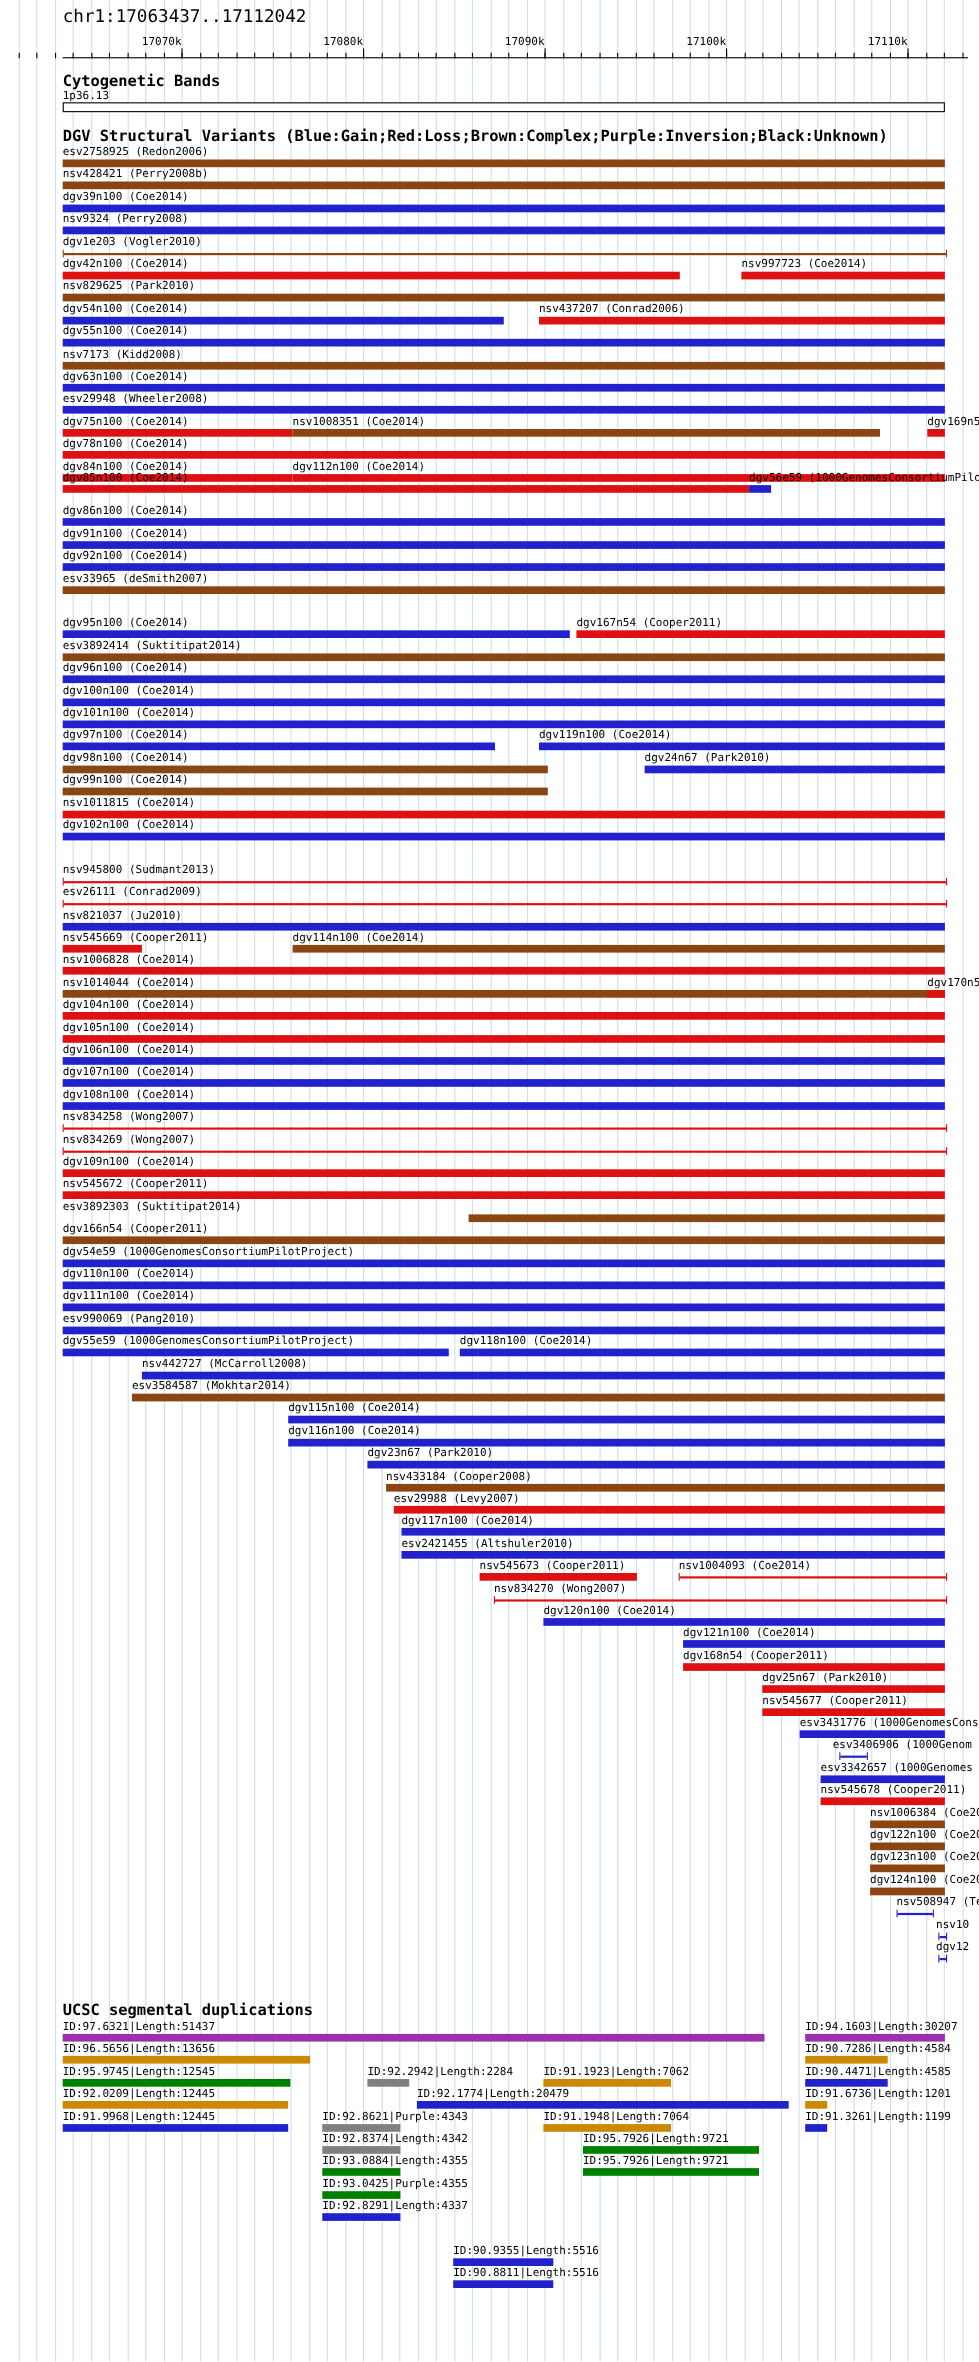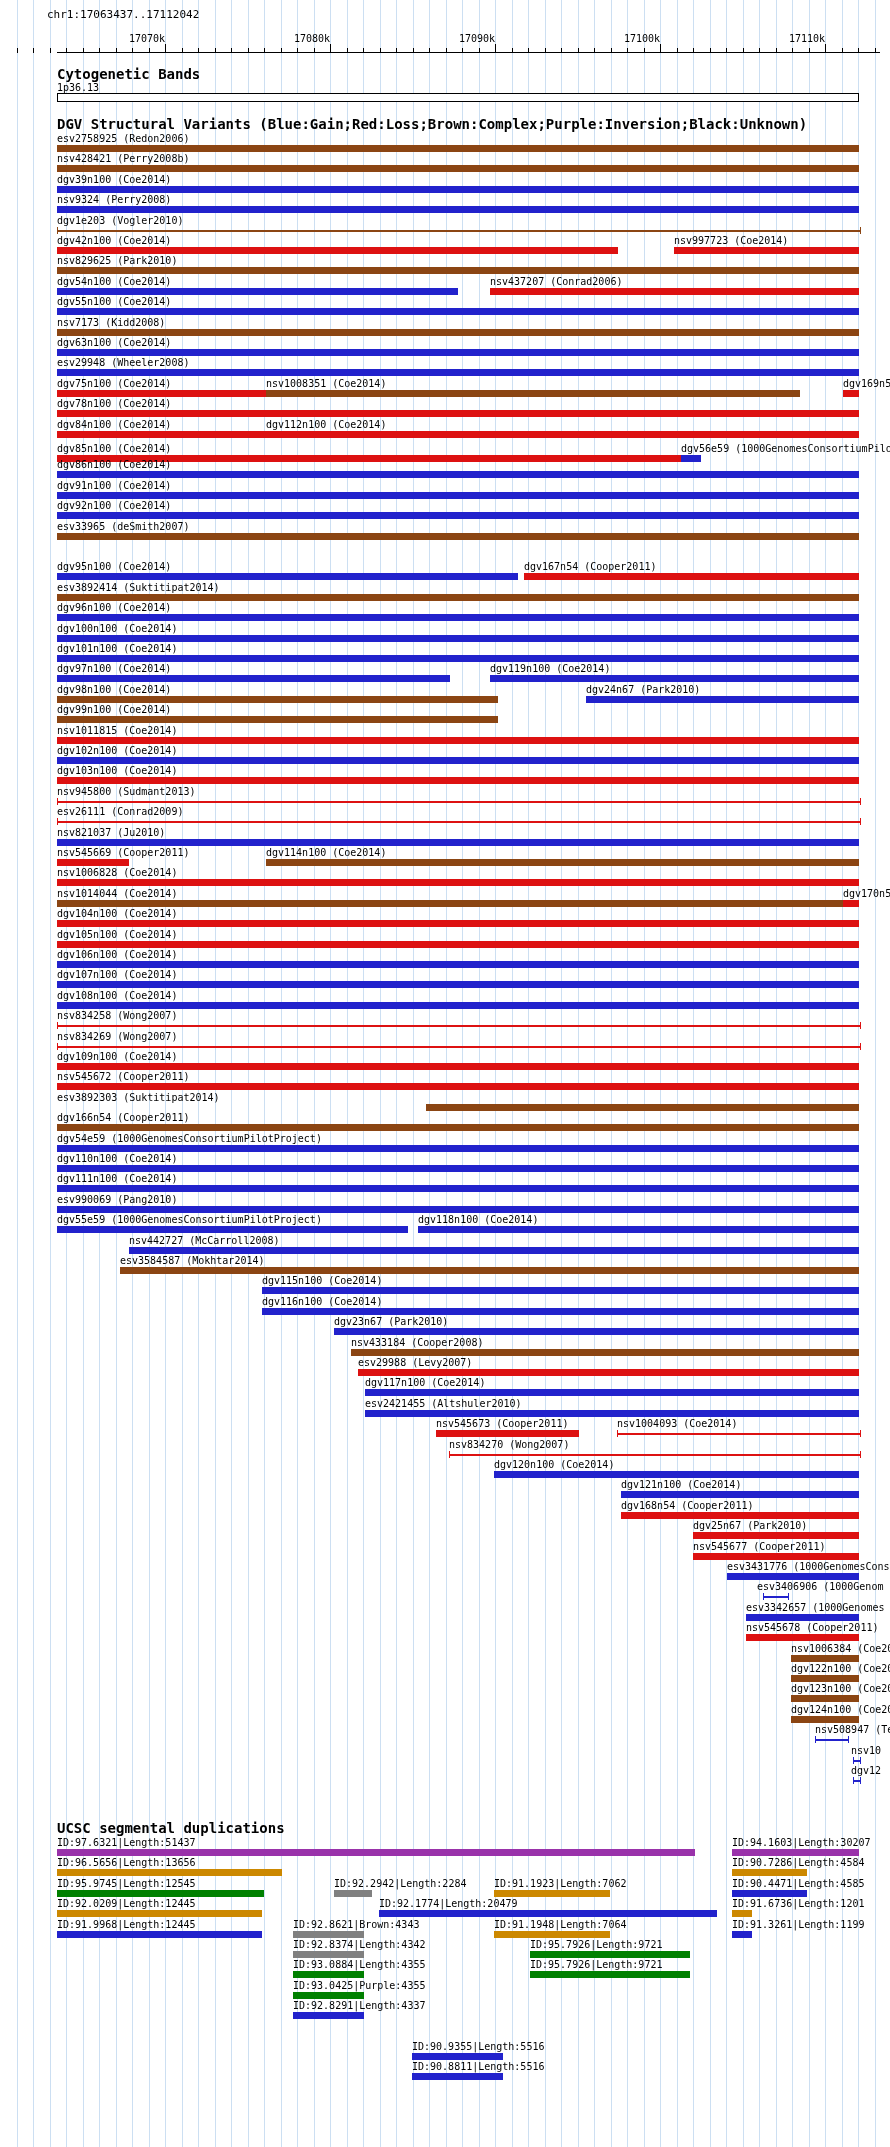--- a/index.html
+++ b/index.html
@@ -2,21 +2,21 @@
 <html><head>
 <meta charset="utf-8">
 <style>
   html,body{margin:0;padding:0;background:#fff;}
   .page{
     position:relative;width:890px;height:2147px;background:#ffffff;overflow:hidden;
     font-family:"DejaVu Sans Mono","Liberation Mono",monospace;color:#000;
   }
   .grid-layer{position:absolute;inset:0;}
   .gridline{position:absolute;top:0;bottom:0;width:1px;background:#ccdff2;}
-  .region-label{position:absolute;left:47px;top:9px;font-size:11px;line-height:11px;white-space:nowrap;}
+  .region-label{position:absolute;left:57px;top:9px;font-size:16px;line-height:11px;white-space:nowrap;}
   .ruler-line{position:absolute;left:57px;top:52px;width:823px;height:1px;background:#000;}
   .rtick{position:absolute;width:1px;background:#000;}
   .rtick.minor{top:48px;height:5px;}
   .rtick.major{top:44px;height:9px;}
   .tick-label{position:absolute;top:33px;font-size:10px;line-height:11px;transform:translateX(-100%);white-space:nowrap;}
   .track-title{position:absolute;left:57px;font-size:14px;line-height:12px;font-weight:bold;white-space:nowrap;}
   .cyto-title{top:68px;}
   .cyto-band-label{position:absolute;left:57px;top:82px;font-size:10px;line-height:11px;}
   .band-box{position:absolute;left:57px;top:93px;width:800px;height:7px;background:#fff;border:1px solid #000;}
   .dgv-title{top:118px;}
@@ -233,21 +233,21 @@
       <div class="trow" style="top: 265px;">
         <div class="ilabel" style="left: 57px;">dgv78n100 (Coe2014)</div>
         <div class="ibar" style="left: 57px; width: 802px; background: rgb(221, 17, 17);"></div>
       </div>
       <div class="trow" style="top: 286px;">
         <div class="ilabel" style="left: 57px;">dgv84n100 (Coe2014)</div>
         <div class="ibar" style="left: 57px; width: 209px; background: rgb(221, 17, 17);"></div>
         <div class="ilabel" style="left: 266px;">dgv112n100 (Coe2014)</div>
         <div class="ibar" style="left: 266px; width: 593px; background: rgb(221, 17, 17);"></div>
       </div>
-      <div class="trow" style="top: 310px;">
+      <div class="trow" style="top: 296px;">
         <div class="ilabel" style="left: 57px;">dgv85n100 (Coe2014)</div>
         <div class="ibar" style="left: 57px; width: 624px; background: rgb(221, 17, 17);"></div>
         <div class="ilabel" style="left: 681px;">dgv56e59 (1000GenomesConsortiumPilotProject)</div>
         <div class="ibar" style="left: 681px; width: 20px; background: rgb(34, 34, 204);"></div>
       </div>
       <div class="trow" style="top: 326px;">
         <div class="ilabel" style="left: 57px;">dgv86n100 (Coe2014)</div>
         <div class="ibar" style="left: 57px; width: 802px; background: rgb(34, 34, 204);"></div>
       </div>
       <div class="trow" style="top: 347px;">
@@ -300,24 +300,20 @@
         <div class="ilabel" style="left: 57px;">dgv99n100 (Coe2014)</div>
         <div class="ibar" style="left: 57px; width: 441px; background: rgb(139, 69, 19);"></div>
       </div>
       <div class="trow" style="top: 592px;">
         <div class="ilabel" style="left: 57px;">nsv1011815 (Coe2014)</div>
         <div class="ibar" style="left: 57px; width: 802px; background: rgb(221, 17, 17);"></div>
       </div>
       <div class="trow" style="top: 612px;">
         <div class="ilabel" style="left: 57px;">dgv102n100 (Coe2014)</div>
         <div class="ibar" style="left: 57px; width: 802px; background: rgb(34, 34, 204);"></div>
-      </div>
-      <div class="trow" style="top: 632px;">
-        <div class="ilabel" style="left: 57px;">dgv103n100 (Coe2014)</div>
-        <div class="ibar" style="left: 57px; width: 802px; background: rgb(221, 17, 17);"></div>
       </div>
       <div class="trow" style="top: 653px;">
         <div class="ilabel" style="left: 57px;">nsv945800 (Sudmant2013)</div>
         <div class="ibar thin" style="left: 57px; width: 802px; border-color: rgb(221, 17, 17); background-image: linear-gradient(rgb(221, 17, 17), rgb(221, 17, 17));"></div>
       </div>
       <div class="trow" style="top: 673px;">
         <div class="ilabel" style="left: 57px;">esv26111 (Conrad2009)</div>
         <div class="ibar thin" style="left: 57px; width: 802px; border-color: rgb(221, 17, 17); background-image: linear-gradient(rgb(221, 17, 17), rgb(221, 17, 17));"></div>
       </div>
       <div class="trow" style="top: 694px;">
@@ -546,21 +542,21 @@
         <div class="ilabel" style="left: 57px;">ID:92.0209|Length:12445</div>
         <div class="ibar" style="left: 57px; width: 205px; background: rgb(204, 136, 0);"></div>
         <div class="ilabel" style="left: 379px;">ID:92.1774|Length:20479</div>
         <div class="ibar" style="left: 379px; width: 338px; background: rgb(34, 34, 204);"></div>
         <div class="ilabel" style="left: 732px;">ID:91.6736|Length:1201</div>
         <div class="ibar" style="left: 732px; width: 20px; background: rgb(204, 136, 0);"></div>
       </div>
       <div class="trow" style="top: 82px;">
         <div class="ilabel" style="left: 57px;">ID:91.9968|Length:12445</div>
         <div class="ibar" style="left: 57px; width: 205px; background: rgb(34, 34, 204);"></div>
-        <div class="ilabel" style="left: 293px;">ID:92.8621|Brown:4343</div>
+        <div class="ilabel" style="left: 293px;">ID:92.8621|Purple:4343</div>
         <div class="ibar" style="left: 293px; width: 71px; background: rgb(128, 128, 128);"></div>
         <div class="ilabel" style="left: 494px;">ID:91.1948|Length:7064</div>
         <div class="ibar" style="left: 494px; width: 116px; background: rgb(204, 136, 0);"></div>
         <div class="ilabel" style="left: 732px;">ID:91.3261|Length:1199</div>
         <div class="ibar" style="left: 732px; width: 20px; background: rgb(34, 34, 204);"></div>
       </div>
       <div class="trow" style="top: 102px;">
         <div class="ilabel" style="left: 293px;">ID:92.8374|Length:4342</div>
         <div class="ibar" style="left: 293px; width: 71px; background: rgb(128, 128, 128);"></div>
         <div class="ilabel" style="left: 530px;">ID:95.7926|Length:9721</div>

